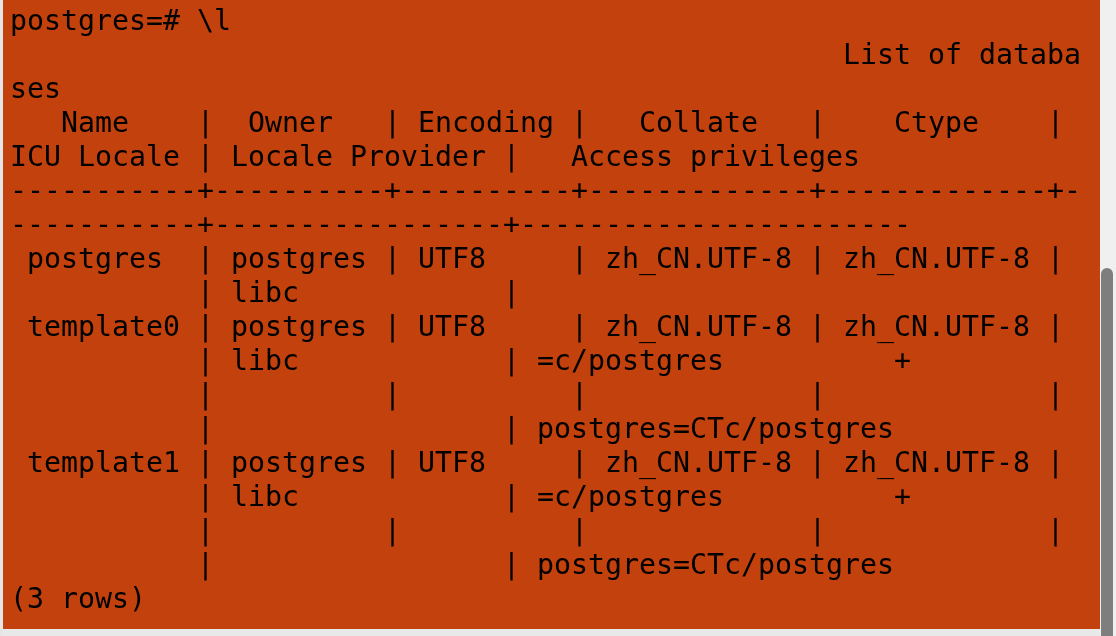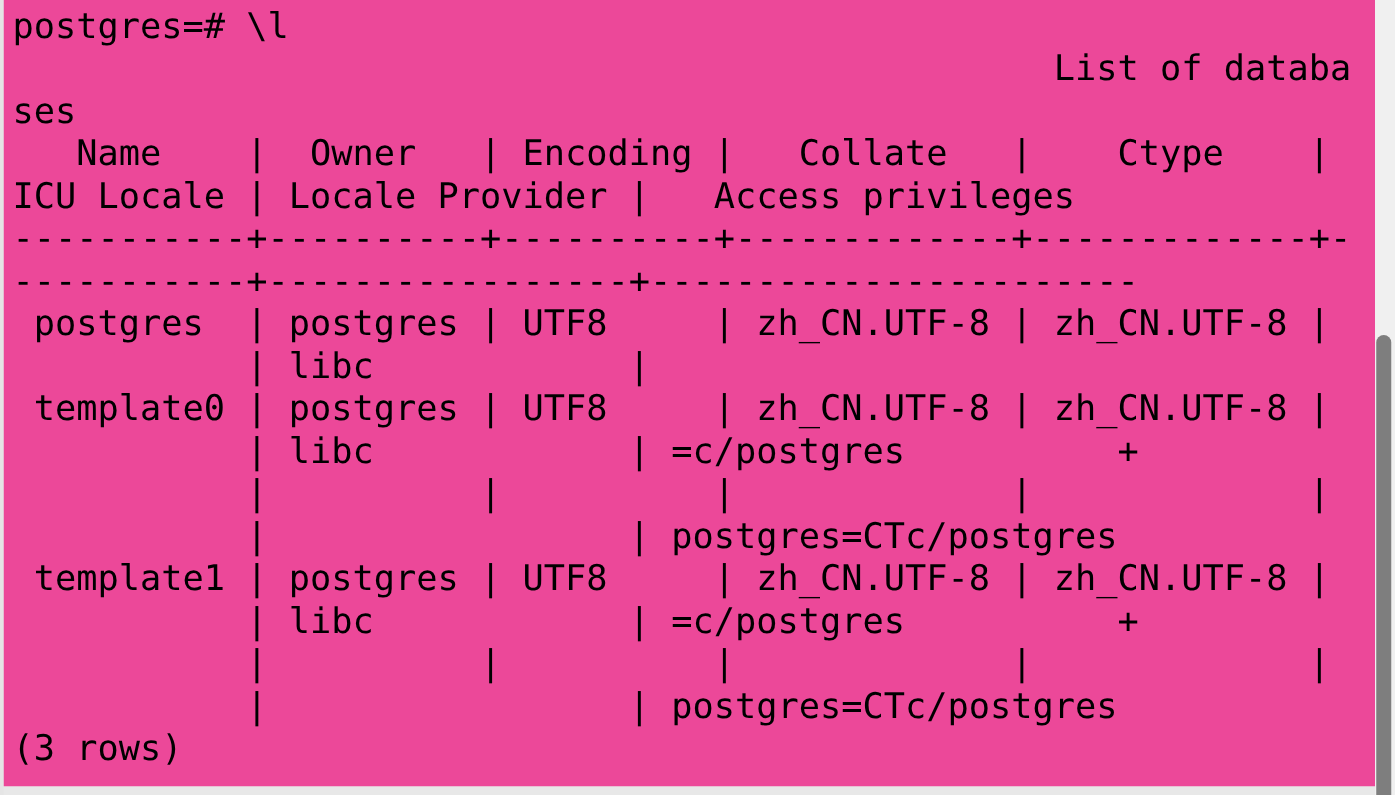--- a/index.html
+++ b/index.html
@@ -1,20 +1,20 @@
 <!DOCTYPE html>
 <html><head>
 <meta charset="utf-8">
 <style>
   html, body { margin: 0; padding: 0; background: #ffffff; }
   .screen {
     position: relative;
     width: 1116px;
     height: 636px;
-    background: #ec4899;
+    background: #c2410c;
     overflow: hidden;
     font-family: "DejaVu Sans Mono", "Liberation Mono", monospace;
   }
   .left-edge {
     position: absolute; left: 0; top: 0; bottom: 0;
     width: 3px; background: #e5e5e5; z-index: 2;
   }
   .bottom-edge {
     position: absolute; left: 0; bottom: 0;
     width: 100%; height: 7px; background: #e8e8e8; z-index: 1;

